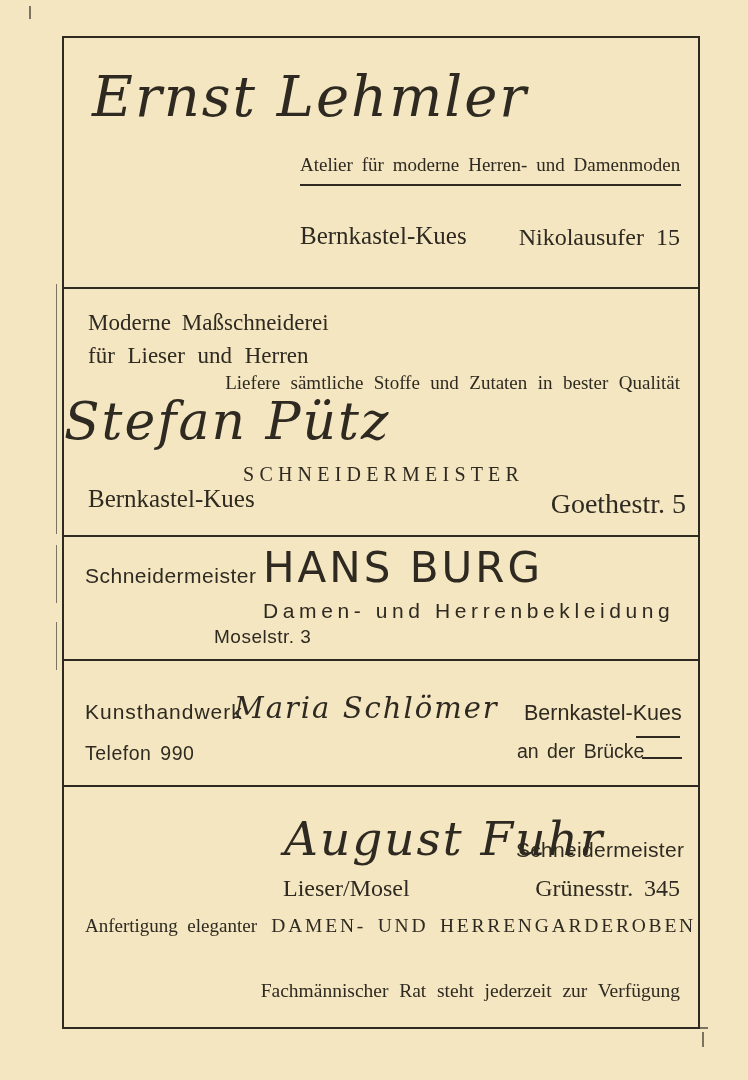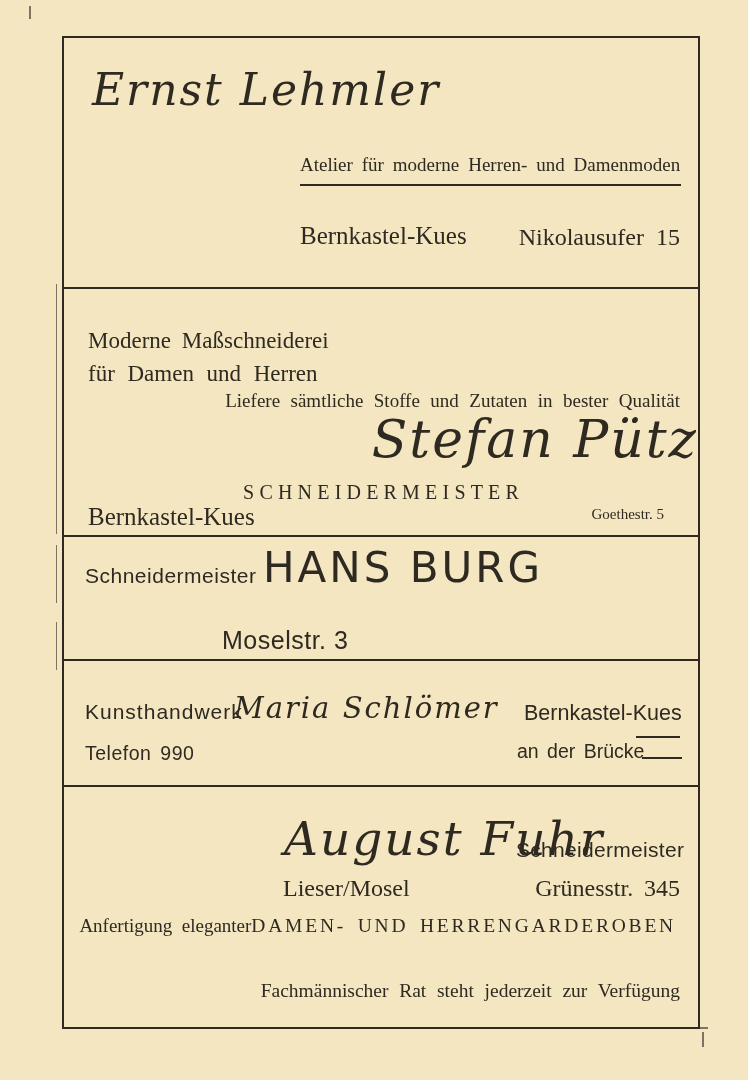--- a/index.html
+++ b/index.html
@@ -29,57 +29,57 @@
   .sans{font-family:"Liberation Sans","DejaVu Sans",sans-serif;}
   .script{
     font-family:"DejaVu Serif",serif;
     font-style:italic;font-weight:normal;
     letter-spacing:2px;
   }
   .rule{position:absolute;height:2px;background:var(--ink);}
   .scan-line{position:absolute;background:#5d5747;opacity:.8;}
 
   
-  .lehmler-name{left:28px;top:26px;font-size:44px;}
+  .lehmler-name{left:28px;top:26px;font-size:56px;}
   .lehmler-tagline{left:236px;top:116px;font-size:19px;word-spacing:0.22em;}
   .lehmler-rule{left:236px;top:146px;width:381px;}
   .lehmler-city{left:236px;top:184px;font-size:25px;}
   .lehmler-address{right:18px;top:186px;font-size:24px;word-spacing:0.25em;}
 
   
   .puetz-line1{left:24px;top:21px;font-size:23px;word-spacing:0.22em;}
   .puetz-line2{left:24px;top:54px;font-size:23px;word-spacing:0.3em;}
   .puetz-offer{right:18px;top:83px;font-size:19px;word-spacing:0.3em;}
-  .puetz-name{left:0;right:0;top:102px;text-align:right;font-size:52px;}
+  .puetz-name{left:0;right:0;top:102px;text-align:left;font-size:52px;}
   .puetz-title{left:0;right:0;top:174px;text-align:center;font-size:20px;letter-spacing:0.26em;text-indent:0.26em;}
   .puetz-city{left:24px;top:196px;font-size:25px;}
-  .puetz-address{right:34px;top:199px;font-size:15px;}
+  .puetz-address{right:12px;top:199px;font-size:28px;}
 
   
   .burg-title{left:21px;top:27px;font-size:21px;letter-spacing:0.5px;}
   .burg-name{left:199px;top:6px;font-family:"DejaVu Sans",sans-serif;font-size:42px;letter-spacing:3px;}
   .burg-subtitle{left:199px;top:62px;font-size:21px;letter-spacing:4.6px;}
   .burg-city{left:21px;top:82px;font-size:26px;letter-spacing:0.5px;}
-  .burg-address{left:158px;top:89px;font-size:25px;letter-spacing:0.5px;}
+  .burg-address{left:150px;top:89px;font-size:19px;letter-spacing:0.5px;}
 
   
   .schloemer-category{left:21px;top:39px;font-size:21px;letter-spacing:1px;word-spacing:2px;}
   .schloemer-name{left:170px;top:12px;font-size:29px;margin-top:18px;}
   .schloemer-city{left:460px;top:40px;font-size:21.5px;}
   .schloemer-rule-a{left:572px;top:75px;width:44px;}
   .schloemer-location{left:453px;top:79px;font-size:19.5px;word-spacing:3px;}
   .schloemer-rule-b{left:578px;top:96px;width:40px;}
   .schloemer-phone{left:21px;top:81px;font-size:19.5px;letter-spacing:0.5px;word-spacing:3px;}
 
   
   .fuhr-name{left:220px;top:24px;font-size:47px;}
   .fuhr-title{left:452px;top:51px;font-size:21px;letter-spacing:0.3px;}
   .fuhr-city{left:219px;top:88px;font-size:24px;}
   .fuhr-address{right:18px;top:88px;font-size:24px;word-spacing:0.2em;}
-  .fuhr-services{left:21px;right:22px;top:128px;display:flex;justify-content:flex-end;align-items:baseline;}
+  .fuhr-services{left:21px;right:2px;top:128px;display:flex;justify-content:space-between;align-items:baseline;}
   .fuhr-services .prefix{font-size:19px;word-spacing:0.25em;white-space:nowrap;}
   .fuhr-services .caps{font-size:19.5px;letter-spacing:2.8px;word-spacing:0.2em;white-space:nowrap;}
   .fuhr-stock{left:21px;top:161px;font-size:19px;word-spacing:0.24em;}
   .fuhr-advice{right:18px;top:193px;font-size:19.5px;word-spacing:0.3em;}
 </style>
 </head>
 <body>
 
 <div class="page">
 
@@ -98,33 +98,34 @@
     <div class="divider" style="top:747px;"></div>
 
     <div class="section" style="top:0;height:249px;">
       <div class="abs script lehmler-name">Ernst Lehmler</div>
       <div class="abs serif lehmler-tagline">Atelier für moderne Herren- und Damenmoden</div>
       <div class="rule lehmler-rule"></div>
       <div class="abs serif lehmler-city">Bernkastel-Kues</div>
       <div class="abs serif lehmler-address">Nikolausufer 15</div>
     </div>
 
-    <div class="section" style="top:251px;height:246px;margin-top:18px;">
+    <div class="section" style="top:251px;height:246px;">
       <div class="abs serif puetz-line1">Moderne Maßschneiderei</div>
-      <div class="abs serif puetz-line2">für Damen und Herren</div>
+      <div class="abs serif puetz-line2">für Lieser und Herren</div>
       <div class="abs serif puetz-offer">Liefere sämtliche Stoffe und Zutaten in bester Qualität</div>
       <div class="abs script puetz-name">Stefan Pütz</div>
       <div class="abs serif puetz-title">SCHNEIDERMEISTER</div>
       <div class="abs serif puetz-city">Bernkastel-Kues</div>
       <div class="abs serif puetz-address">Goethestr. 5</div>
     </div>
 
     <div class="section" style="top:499px;height:122px;">
       <div class="abs sans burg-title">Schneidermeister</div>
       <div class="abs burg-name">HANS BURG</div>
+      <div class="abs sans burg-subtitle">Damen- und Herrenbekleidung</div>
       <div class="abs sans burg-address">Moselstr. 3</div>
     </div>
 
     <div class="section" style="top:623px;height:96px;">
       <div class="abs sans schloemer-category">Kunsthandwerk</div>
       <div class="abs script schloemer-name">Maria Schlömer</div>
       <div class="abs sans schloemer-city">Bernkastel-Kues</div>
       <div class="rule schloemer-rule-a"></div>
       <div class="abs sans schloemer-location">an der Brücke</div>
       <div class="rule schloemer-rule-b"></div>

